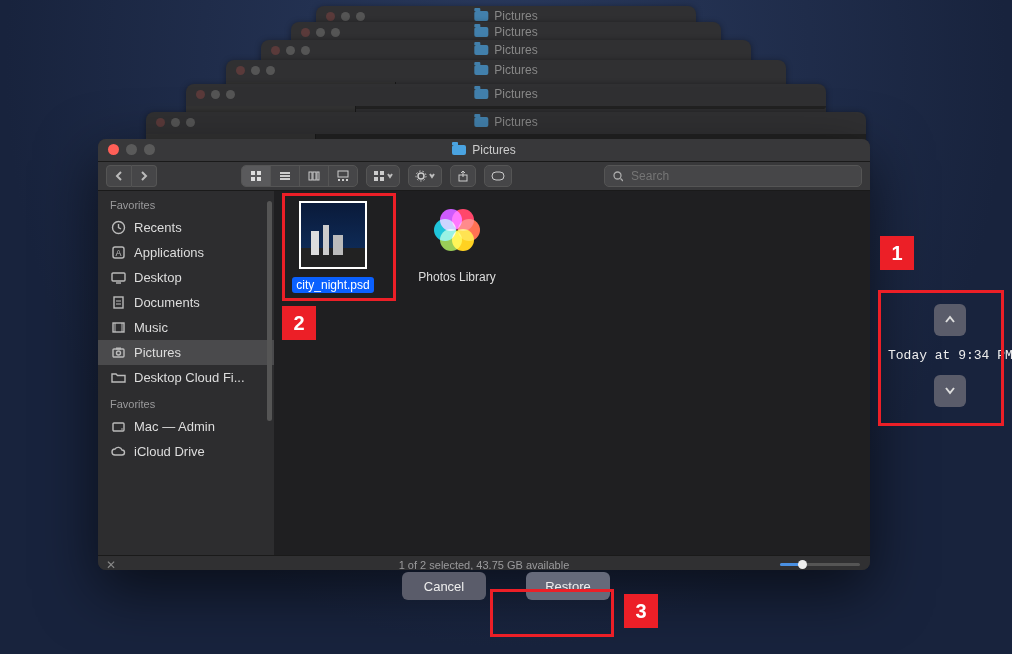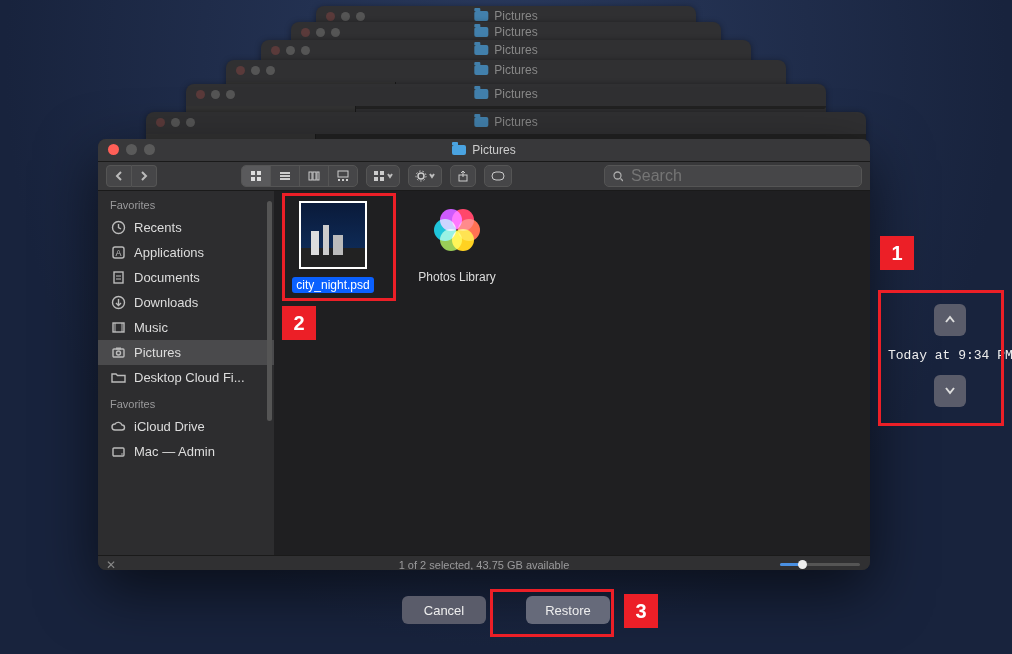--- a/index.html
+++ b/index.html
@@ -46,21 +46,21 @@
   .navbtn{width:24px;height:20px;background:#464648;border:1px solid #555;display:flex;align-items:center;justify-content:center;}
   .navbtn:first-child{border-radius:4px 0 0 4px;}
   .navbtn:last-child{border-radius:0 4px 4px 0;border-left:none;}
   .spacer{flex:0 0 68px;}
   .seg{display:flex;background:#464648;border:1px solid #555;border-radius:5px;overflow:hidden;}
   .seg>div{width:28px;height:20px;display:flex;align-items:center;justify-content:center;border-right:1px solid #555;}
   .seg>div:last-child{border-right:none;}
   .seg .active{background:#5a5a5c;}
   .tbtn{height:20px;padding:0 6px;background:#464648;border:1px solid #555;border-radius:5px;display:flex;align-items:center;justify-content:center;gap:2px;}
   .search{flex:1;max-width:240px;height:20px;background:#464648;border:1px solid #555;border-radius:5px;display:flex;align-items:center;padding:0 8px;gap:6px;margin-left:auto;}
-  .search input{background:none;border:none;outline:none;color:#fca5a5;font-size:16px;width:100%;}
+  .search input{background:none;border:none;outline:none;color:#fca5a5;font-size:12px;width:100%;}
 
   .body{display:flex;height:calc(100% - 50px - 17px);}
   .sidebar{width:176px;background:var(--sidebar);overflow-y:auto;font-size:13px;position:relative;}
   .scrollind{position:absolute;right:2px;top:10px;width:5px;height:220px;background:#555;border-radius:3px;}
   .section{color:var(--text-dim);font-size:11px;padding:8px 12px 4px;}
   .item{display:flex;align-items:center;gap:8px;padding:5px 12px;color:#ddd;cursor:default;}
   .item.sel{background:var(--sidebar-selected);}
   .sico{width:16px;height:14px;display:flex;align-items:center;justify-content:center;color:#bbb;flex:none;}
   .item span.label{white-space:nowrap;overflow:hidden;text-overflow:ellipsis;}
 
@@ -77,21 +77,21 @@
   .libicon{width:64px;height:60px;margin:0 auto 8px;position:relative;}
   .petal{position:absolute;width:22px;height:22px;border-radius:50%;left:21px;top:18px;mix-blend-mode:screen;}
 
   .status{height:17px;background:#303032;border-top:1px solid var(--line);display:flex;align-items:center;justify-content:center;font-size:11px;color:var(--text-dim);position:relative;}
   .status .x{position:absolute;left:8px;color:#888;font-size:12px;}
   .sizesl{position:absolute;right:10px;top:4px;width:80px;height:8px;}
   .sizesl .track{position:absolute;left:0;right:0;top:3px;height:3px;background:#555;border-radius:2px;}
   .sizesl .fill{position:absolute;left:0;width:22px;top:3px;height:3px;background:#4a90e2;border-radius:2px;}
   .sizesl .knob{position:absolute;left:18px;top:0;width:9px;height:9px;background:#eee;border-radius:50%;}
 
-  .buttons{position:absolute;left:50%;transform:translateX(-50%);top:596px;display:flex;gap:40px;}
+  .buttons{position:absolute;left:50%;transform:translateX(-50%);top:572px;display:flex;gap:40px;}
   .btn{min-width:84px;height:28px;border-radius:6px;background:var(--button);color:#eee;font-size:13px;display:flex;align-items:center;justify-content:center;border:none;}
   .btn.primary{background:var(--button-primary);}
 
   
   .tm{position:absolute;left:888px;top:304px;display:flex;flex-direction:column;align-items:center;gap:12px;font-family:Liberation Mono, monospace;}
   .tm .arrow{width:32px;height:32px;background:#5a5c6a;border-radius:6px;display:flex;align-items:center;justify-content:center;}
   .tm .ts{color:#eee;font-size:13px;white-space:nowrap;}
 
   
   .callout{position:absolute;border:3px solid var(--red-box);pointer-events:none;}
@@ -316,40 +316,39 @@
               <svg width="15" height="15">
                 <rect x="2" y="2" width="11" height="11" rx="2" fill="none" stroke="#bbb" stroke-width="1.4"></rect>
                 <text x="7.5" y="11" text-anchor="middle" fill="#bbb" font-size="9">A</text>
               </svg>
             </span>
             <span class="label">Applications</span>
           </div>
           <div class="item">
             <span class="sico">
               <svg width="15" height="15">
+                <rect x="1" y="3" width="13" height="8" rx="1" fill="none" stroke="#bbb" stroke-width="1.4"></rect>
+                <line x1="5" y1="13" x2="10" y2="13" stroke="#bbb" stroke-width="1.4"></line>
+              </svg>
+            </span>
+            <span class="label">Desktop</span>
+          </div>
+          <div class="item">
+            <span class="sico">
+              <svg width="15" height="15">
                 <rect x="3" y="2" width="9" height="11" fill="none" stroke="#bbb" stroke-width="1.4"></rect>
                 <line x1="5" y1="6" x2="10" y2="6" stroke="#bbb"></line>
                 <line x1="5" y1="9" x2="10" y2="9" stroke="#bbb"></line>
               </svg>
             </span>
             <span class="label">Documents</span>
           </div>
           <div class="item">
             <span class="sico">
               <svg width="15" height="15">
-                <circle cx="7.5" cy="7.5" r="6" fill="none" stroke="#bbb" stroke-width="1.4"></circle>
-                <line x1="7.5" y1="4" x2="7.5" y2="10" stroke="#bbb" stroke-width="1.4"></line>
-                <polyline points="5,8 7.5,10.5 10,8" fill="none" stroke="#bbb" stroke-width="1.4"></polyline>
-              </svg>
-            </span>
-            <span class="label">Downloads</span>
-          </div>
-          <div class="item">
-            <span class="sico">
-              <svg width="15" height="15">
                 <rect x="2" y="3" width="11" height="9" fill="none" stroke="#bbb" stroke-width="1.4"></rect>
                 <line x1="4" y1="3" x2="4" y2="12" stroke="#bbb"></line>
                 <line x1="11" y1="3" x2="11" y2="12" stroke="#bbb"></line>
               </svg>
             </span>
             <span class="label">Music</span>
           </div>
           <div class="item sel">
             <span class="sico">
               <svg width="15" height="15">
@@ -365,33 +364,33 @@
               <svg width="15" height="13">
                 <path d="M1 3 h4 l1.5 1.5 H14 V11 H1 Z" fill="none" stroke="#bbb" stroke-width="1.4"></path>
               </svg>
             </span>
             <span class="label">Desktop Cloud Fi...</span>
           </div>
           <div class="section">Favorites</div>
           <div class="item">
             <span class="sico">
               <svg width="15" height="13">
-                <path d="M4 10 a3 3 0 0 1 0-6 a4 4 0 0 1 7 1 a2.5 2.5 0 0 1 0 5 Z" fill="none" stroke="#bbb" stroke-width="1.4"></path>
-              </svg>
-            </span>
-            <span class="label">iCloud Drive</span>
-          </div>
-          <div class="item">
-            <span class="sico">
-              <svg width="15" height="13">
                 <rect x="2" y="3" width="11" height="8" rx="1" fill="none" stroke="#bbb" stroke-width="1.4"></rect>
                 <circle cx="11" cy="9" r="0.8" fill="#bbb"></circle>
               </svg>
             </span>
             <span class="label">Mac — Admin</span>
+          </div>
+          <div class="item">
+            <span class="sico">
+              <svg width="15" height="13">
+                <path d="M4 10 a3 3 0 0 1 0-6 a4 4 0 0 1 7 1 a2.5 2.5 0 0 1 0 5 Z" fill="none" stroke="#bbb" stroke-width="1.4"></path>
+              </svg>
+            </span>
+            <span class="label">iCloud Drive</span>
           </div>
         </div>
     </div>
     <div class="content">
       <div class="grid" id="file-grid">
           <div class="fileitem"><div class="thumb">
               <div class="sky"></div>
               <div class="b1"></div>
               <div class="b2"></div>
               <div class="b3"></div>

